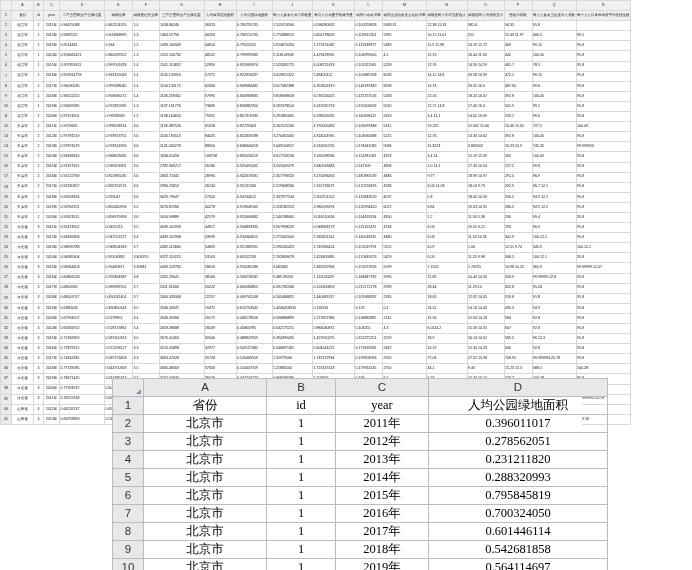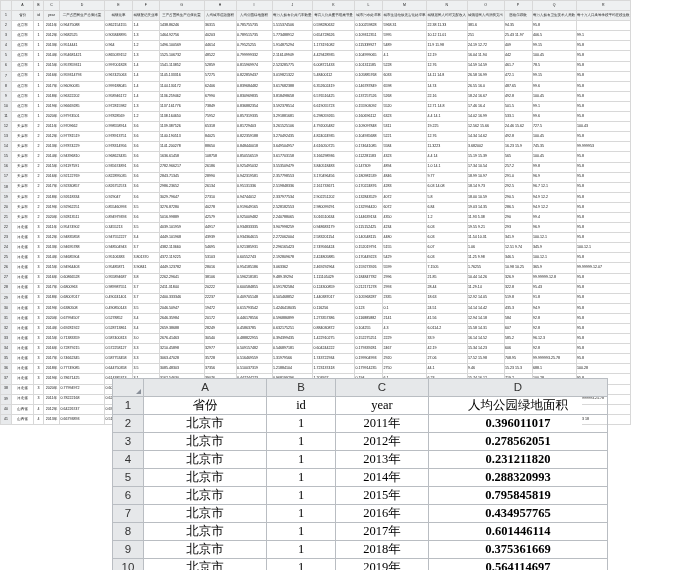--- a/index.html
+++ b/index.html
@@ -24,21 +24,21 @@
   .zoom-sheet th.hdr{background:#e6e8ea;color:#333;font-weight:normal;font-size:11.5px;height:13px;
      border:1px solid #b9bdc2;font-family:"Liberation Sans",sans-serif;}
   .zoom-sheet td.rh{background:#e6e8ea;color:#333;font-size:11.5px;width:26px;
      font-family:"Liberation Sans",sans-serif;}
   .corner{background:#e6e8ea;width:26px;position:relative;}
   .corner .tri{position:absolute;right:2px;bottom:2px;width:0;height:0;
      border-left:5px solid transparent;border-bottom:5px solid #8a9099;}
   .cw-a{width:118px;}
   .cw-b{width:64px;}
   .cw-c{width:88px;}
-  .cw-d{width:174px;font-weight:bold;}
+  .cw-d{width:174px;}
   .bold-head{font-weight:normal;}
 </style>
 </head>
 <body>
 
 <div class="top-sheet">
   <table>
     <thead>
       <tr id="top-letters">
           <th class="colhead" style="width: 9px;"></th>
@@ -982,35 +982,35 @@
           <td class="cw-a">北京市</td>
           <td class="cw-b">1</td>
           <td class="cw-c">2015年</td>
           <td class="cw-d">0.795845819</td>
         </tr>
         <tr>
           <td class="rh">7</td>
           <td class="cw-a">北京市</td>
           <td class="cw-b">1</td>
           <td class="cw-c">2016年</td>
-          <td class="cw-d">0.434957765</td>
+          <td class="cw-d">0.700324050</td>
         </tr>
         <tr>
           <td class="rh">8</td>
           <td class="cw-a">北京市</td>
           <td class="cw-b">1</td>
           <td class="cw-c">2017年</td>
           <td class="cw-d">0.601446114</td>
         </tr>
         <tr>
           <td class="rh">9</td>
           <td class="cw-a">北京市</td>
           <td class="cw-b">1</td>
           <td class="cw-c">2018年</td>
-          <td class="cw-d">0.375361669</td>
+          <td class="cw-d">0.542681858</td>
         </tr>
         <tr>
           <td class="rh">10</td>
           <td class="cw-a">北京市</td>
           <td class="cw-b">1</td>
           <td class="cw-c">2019年</td>
           <td class="cw-d">0.564114697</td>
         </tr>
       </tbody>
   </table>

